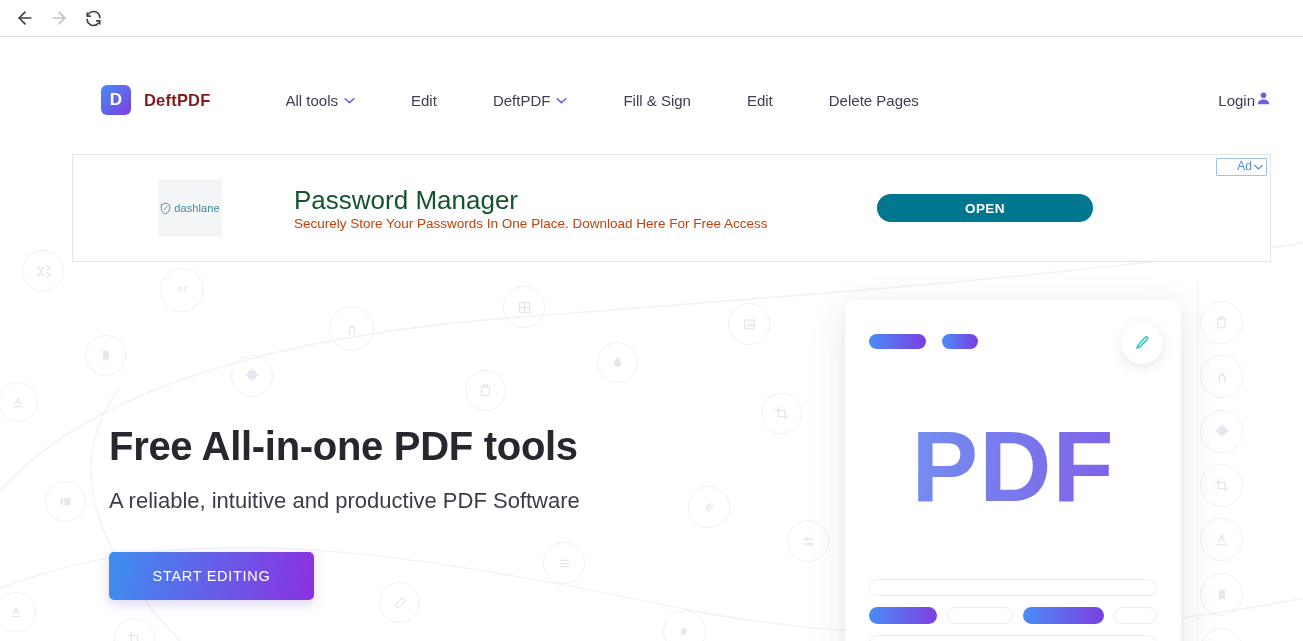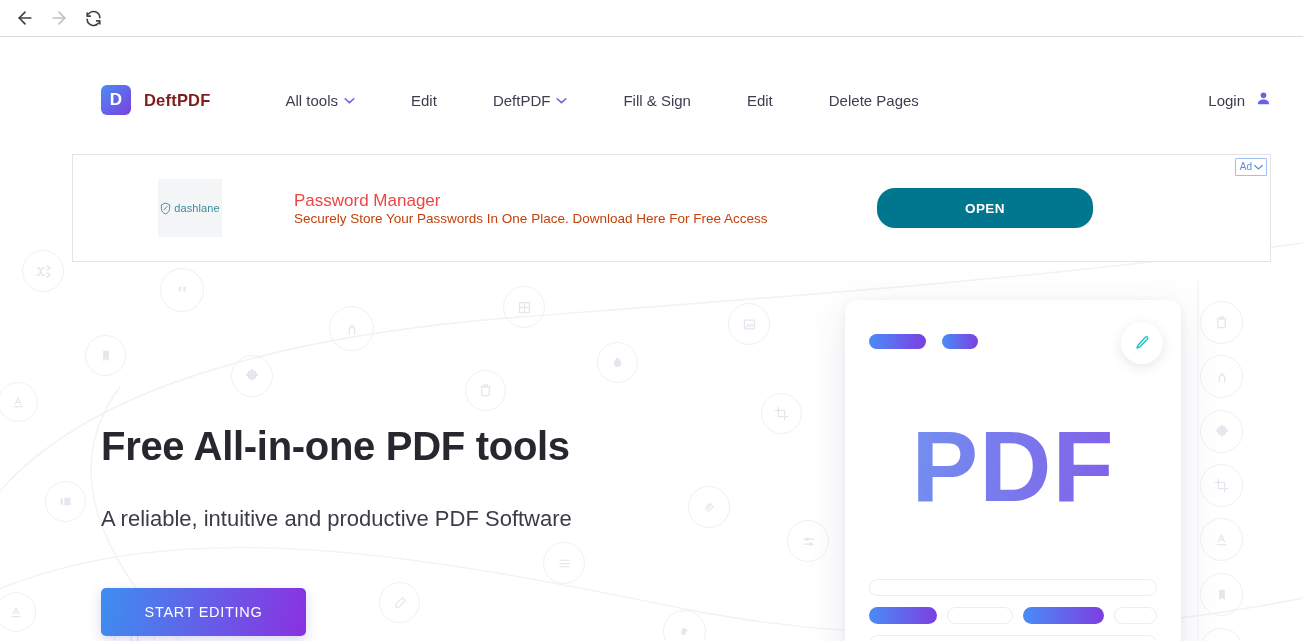--- a/index.html
+++ b/index.html
@@ -94,74 +94,74 @@
   .main-nav { display: flex; align-items: center; margin-left: 75px; gap: 0; flex: 1 1 auto; }
   .nav-item {
     display: flex; align-items: center; gap: 6px;
     font-size: 15px; color: #3d3d50;
     padding: 6px 0; margin-right: 56px;
     white-space: nowrap;
   }
   .nav-item:last-child { margin-right: 16px; }
   .chev { color: #7b5fe0; display: flex; }
 
-  .login-area { display: flex; align-items: center; gap: 10px; flex: 0 0 auto; }
+  .login-area { display: flex; align-items: center; flex: 0 0 auto; }
   .login-label { font-size: 15px; color: #3d3d50; }
 
   
   .ad-banner {
     position: absolute; top: 117px; left: 72px;
     width: 1199px; height: 108px;
     border: 1px solid #e3e3e8;
     background: #fff;
     z-index: 6;
   }
   .ad-badge {
     position: absolute; top: 3px; right: 3px;
     border: 1px solid #a0c0ee;
     color: #5b8dd8; background: #fff;
-    font-size: 10px; line-height: 11px;
-    padding: 2px 3px 3px 4px;
+    font-size: 12px; line-height: 11px;
+    padding: 2px 3px 3px 20px;
     display: flex; align-items: center; gap: 2px;
     border-radius: 1px;
   }
   .ad-inner { display: flex; align-items: center; height: 100%; padding: 0 26px 0 85px; }
   .ad-logo-box {
     width: 64px; height: 58px; background: #f4f5f7;
     display: flex; align-items: center; justify-content: center;
     flex: 0 0 auto;
   }
   .ad-logo { display: flex; align-items: center; gap: 3px; color: #3d8a9b; }
   .ad-logo-text { font-size: 11px; color: #3d8a9b; letter-spacing: .1px; }
   .ad-copy { margin-left: 72px; flex: 1 1 auto; }
-  .ad-title { font-size: 17px; color: #ef4444; font-weight: normal; }
+  .ad-title { font-size: 26px; color: #14532d; font-weight: normal; }
   .ad-desc { font-size: 13.5px; color: #c2410c; }
   .ad-cta {
     flex: 0 0 auto;
-    width: 216px; height: 40px;
+    width: 216px; height: 28px;
     background: #00778f;
     color: #fff; font-size: 13.5px; font-weight: bold;
     letter-spacing: .4px;
     border-radius: 18px;
     display: flex; align-items: center; justify-content: center;
     margin-right: 151px;
   }
 
   
-  .hero-text { position: absolute; left: 101px; top: 385px; z-index: 4; }
+  .hero-text { position: absolute; left: 109px; top: 385px; z-index: 4; }
   .hero-title {
     font-size: 40px; font-weight: bold; color: #27272f;
     letter-spacing: -.3px; line-height: 48px;
   }
   .hero-sub {
     font-size: 22px; color: #3c3c49; font-weight: normal;
-    margin-top: 34px; line-height: 30px;
+    margin-top: 16px; line-height: 30px;
   }
   .hero-cta {
-    margin-top: 54px;
+    margin-top: 36px;
     width: 205px; height: 48px;
     border: none; border-radius: 5px;
     background: linear-gradient(100deg, #3d8ef0 0%, #8b31e0 100%);
     color: #fff; font-size: 14.5px; letter-spacing: .7px;
     display: flex; align-items: center; justify-content: center;
     box-shadow: 0 4px 12px rgba(90,70,200,.22);
     font-family: "Liberation Sans", sans-serif;
   }
 
   

